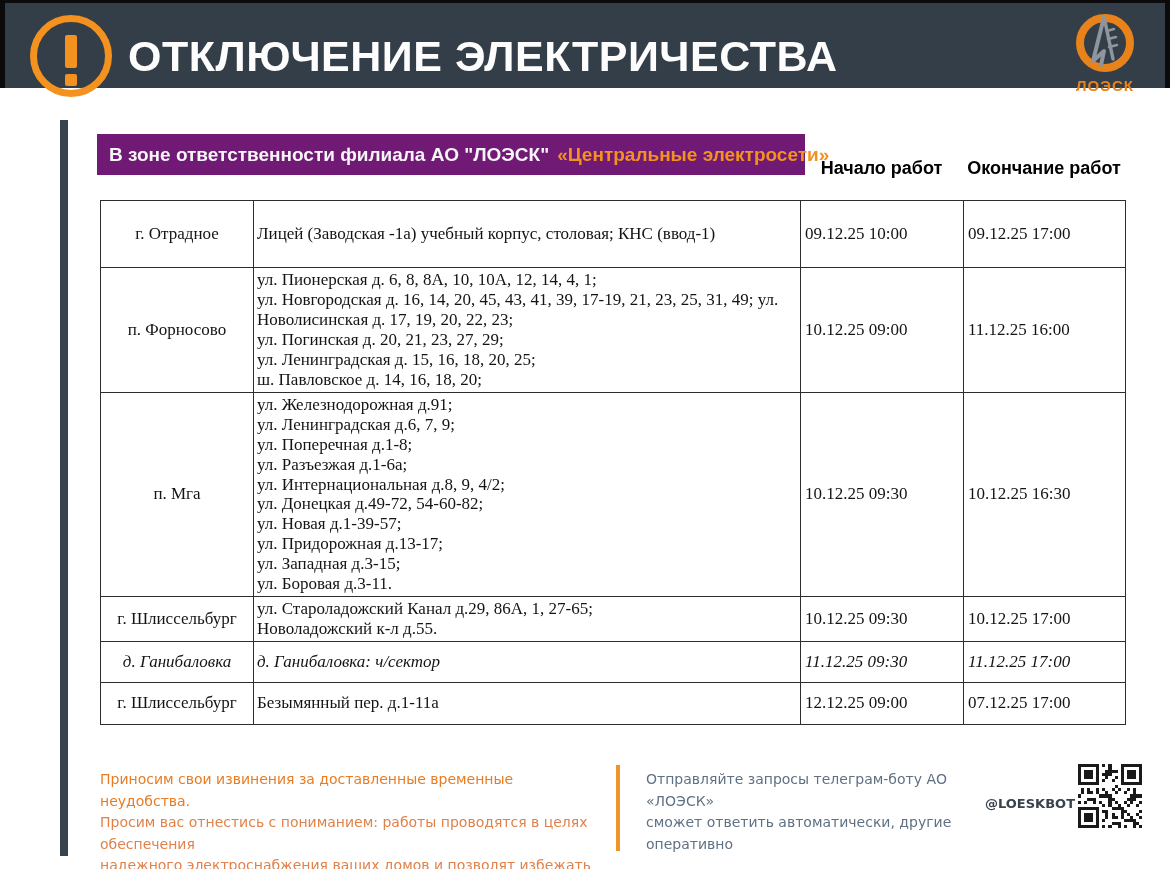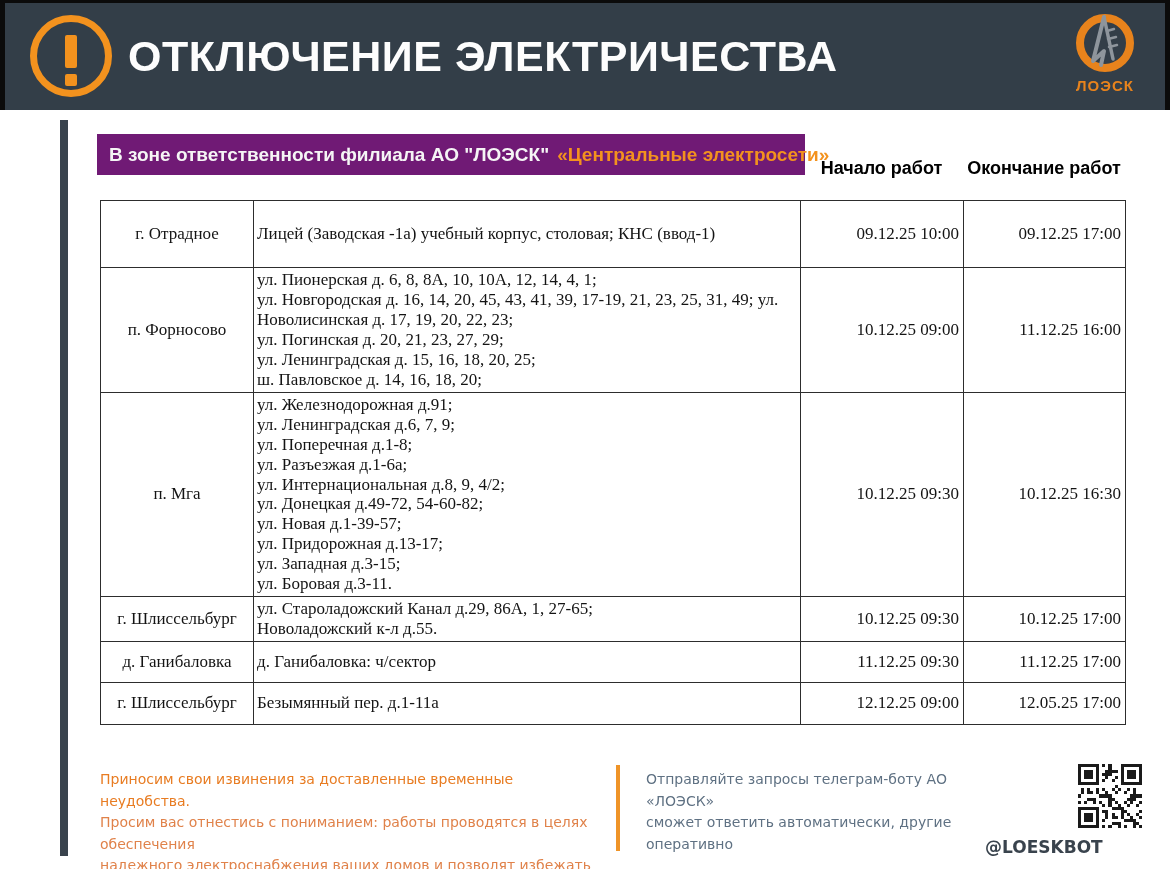--- a/index.html
+++ b/index.html
@@ -4,21 +4,21 @@
 <style>
   * { margin:0; padding:0; box-sizing:border-box; }
   html,body { background:#ffffff; }
   .page {
     position:relative; width:1170px; height:869px; background:#ffffff;
     overflow:hidden; font-family:"Liberation Sans", sans-serif;
   }
 
   
   .header {
-    position:absolute; left:0; top:0; width:1170px; height:110px;
+    position:absolute; left:0; top:0; width:1170px; height:88px;
     background:#333e48;
     border-left:5px solid #0b0b0b; border-right:5px solid #0b0b0b; border-top:3px solid #0b0b0b;
     display:flex; align-items:center;
   }
   .warn-icon {
     position:absolute; left:25px; top:12px; width:82px; height:82px;
     border:7px solid #f3921e; border-radius:50%;
   }
   .warn-bar { position:absolute; left:28px; top:13px; width:12px; height:33px; background:#f3921e; border-radius:2px; }
   .warn-dot { position:absolute; left:28px; top:52px; width:12px; height:12px; background:#f3921e; border-radius:2px; }
@@ -49,43 +49,43 @@
 
   
   table.outage {
     position:absolute; left:100px; top:200px; width:1025px;
     border-collapse:collapse; table-layout:fixed;
     font-family:"Liberation Serif", serif; font-size:17px; color:#141414;
   }
   table.outage td { border:1.5px solid #2d2d2d; vertical-align:middle; line-height:1.17; }
   td.loc  { text-align:center; padding:2px 0; }
   td.addr { text-align:left; padding:2px 3px; }
-  td.date { text-align:right; padding:2px 4px; }
+  td.date { text-align:left; padding:2px 4px; }
   tbody tr:nth-child(1) { height:67px; }
   tbody tr:nth-child(2) { height:125px; }
   tbody tr:nth-child(3) { height:198px; }
   tbody tr:nth-child(4) { height:42px; }
-  tbody tr:nth-child(5) { height:41px; }
+  tbody tr:nth-child(5) { height:41px;font-style:italic; }
   tbody tr:nth-child(6) { height:42px; }
 
   
   .footer-left {
     position:absolute; left:100px; top:769px; width:505px;
     font-family:"DejaVu Sans", sans-serif; font-size:14px; line-height:21.5px; color:#e0824a;
   }
   .footer-left .bold-line { color:#e87c22; font-weight:400; }
   .footer-divider { position:absolute; left:616px; top:765px; width:4px; height:86px; background:#ef9428; }
   .footer-mid {
     position:absolute; left:646px; top:769px; width:340px;
     font-family:"DejaVu Sans", sans-serif; font-size:14px; line-height:21.5px; color:#5f7183;
   }
   .qr-box { position:absolute; left:1078px; top:764px; width:64px; height:64px; }
   .bot-handle {
-    position:absolute; left:985px; top:837px; width:86px; text-align:left;
-    font-family:"DejaVu Sans", sans-serif; font-weight:700; font-size:17px; color:#39434d;
+    position:absolute; left:985px; top:796px; width:86px; text-align:left;
+    font-family:"DejaVu Sans", sans-serif; font-weight:700; font-size:13px; color:#39434d;
   }
   .bot-url {
     position:absolute; left:985px; top:884px; width:180px;
     font-family:"DejaVu Sans", sans-serif; font-weight:700; font-size:13.5px; color:#39434d; white-space:nowrap;
   }
 </style>
 </head>
 <body>
 
 <div class="page">
@@ -182,21 +182,21 @@
       <td class="date">11.12.25 09:30</td>
       <td class="date">11.12.25 17:00</td>
     </tr>
 
     <tr>
       <td class="loc">г. Шлиссельбург</td>
       <td class="addr">
             <div>Безымянный пер. д.1-11а</div>
           </td>
       <td class="date">12.12.25 09:00</td>
-      <td class="date">12.05.25 17:00</td>
+      <td class="date">07.12.25 17:00</td>
     </tr>
   </tbody>
   </table>
 
   <div class="footer-left">
     <div class="bold-line">Приносим свои извинения за доставленные временные неудобства.</div>
     <div>
         <div>Просим вас отнестись с пониманием: работы проводятся в целях обеспечения</div>
         <div>надежного электроснабжения ваших домов и позволят избежать аварий</div>
       </div>

